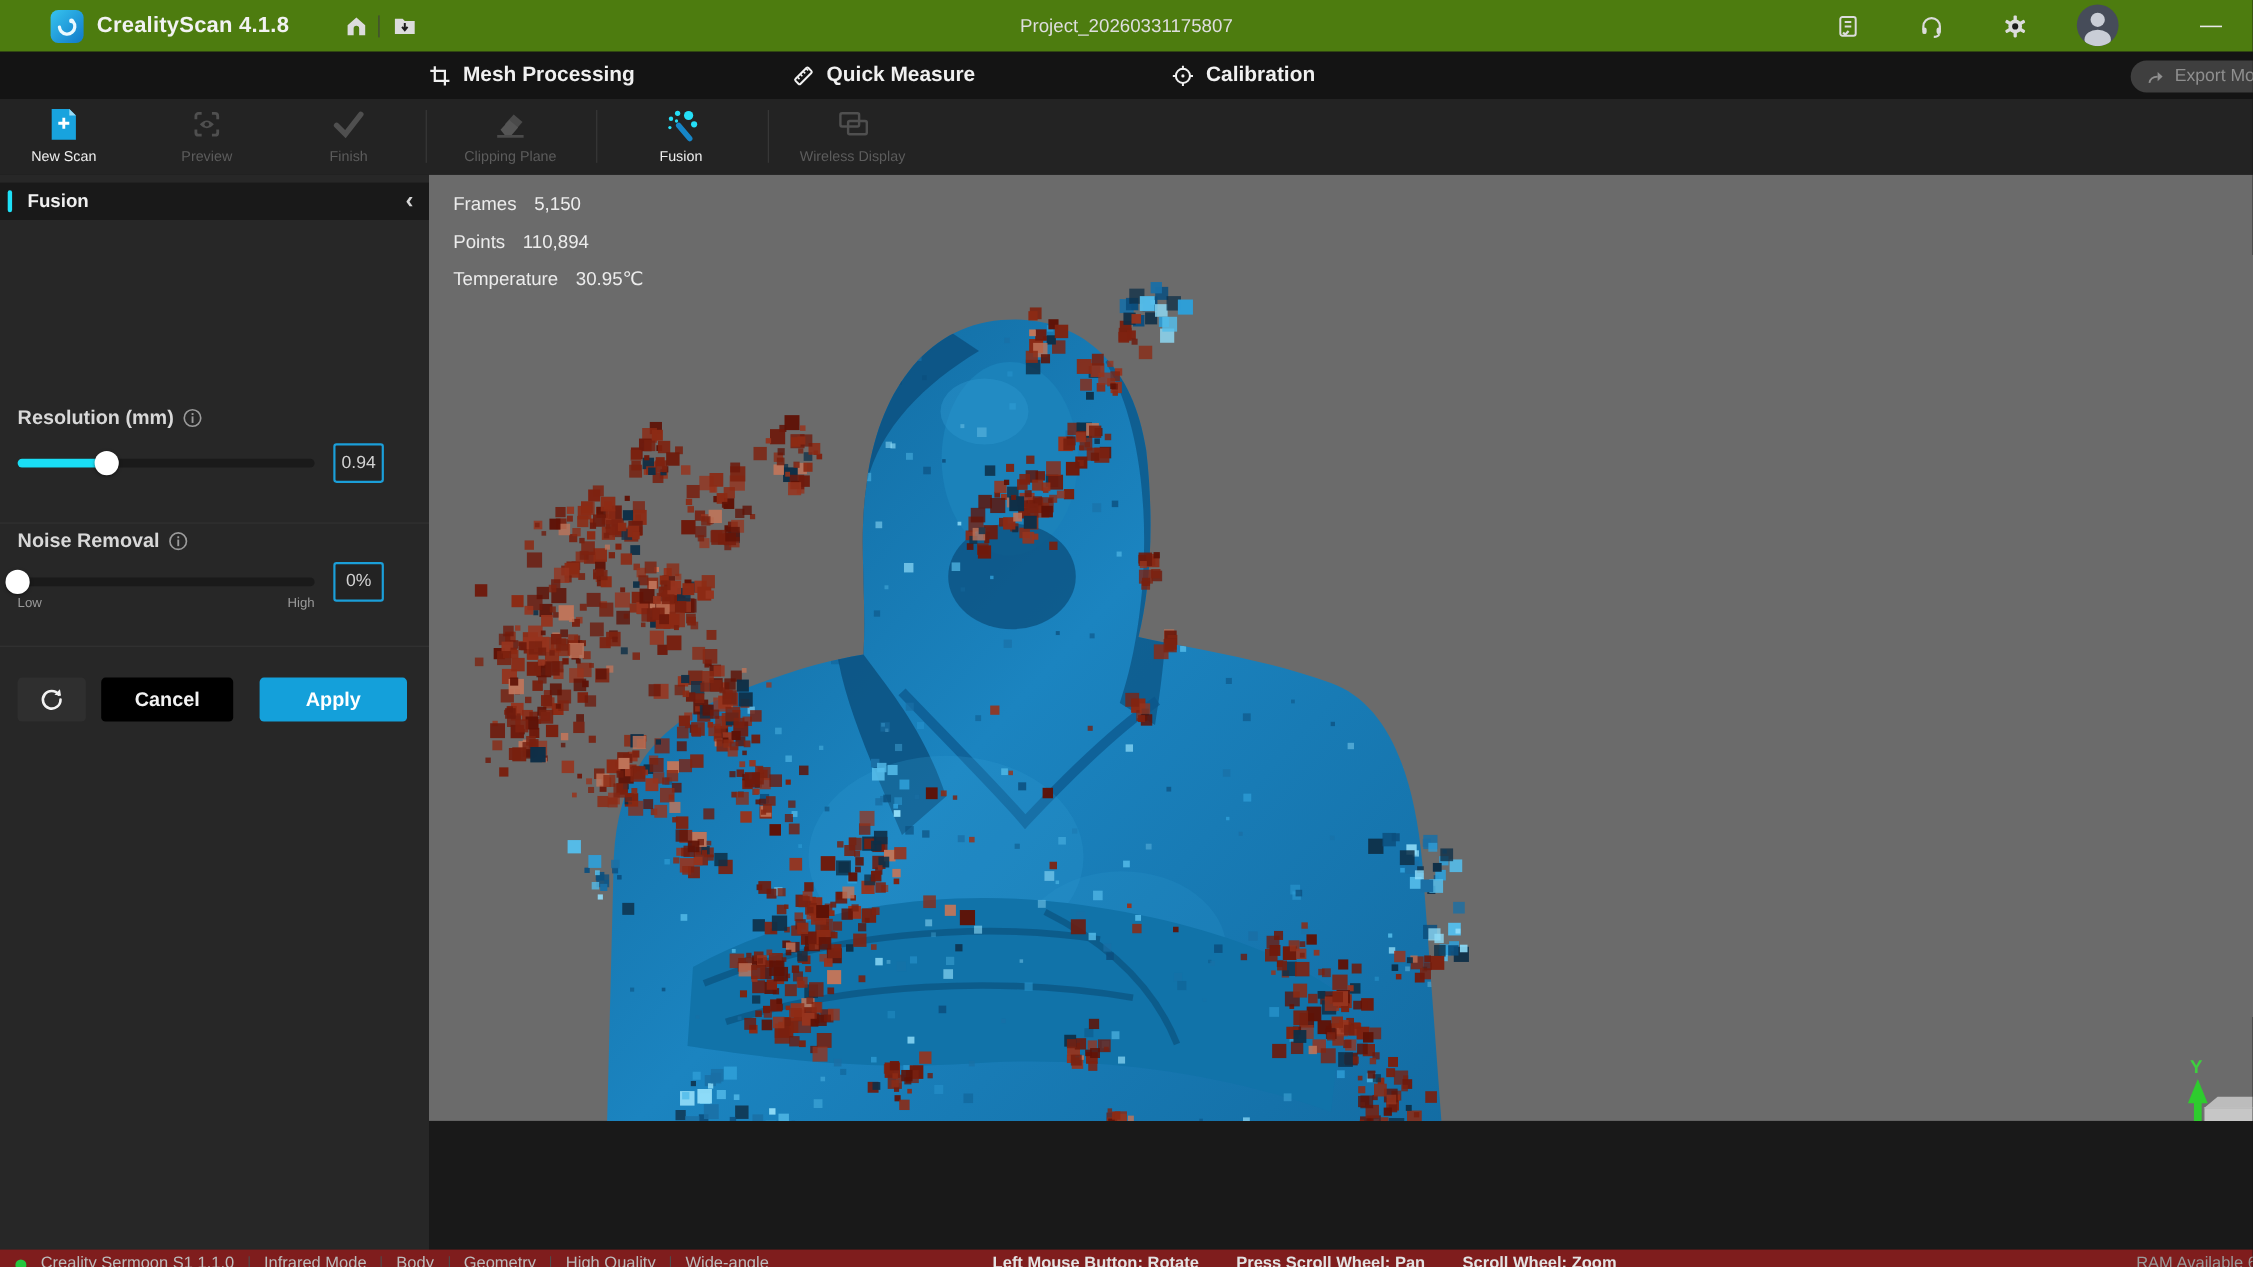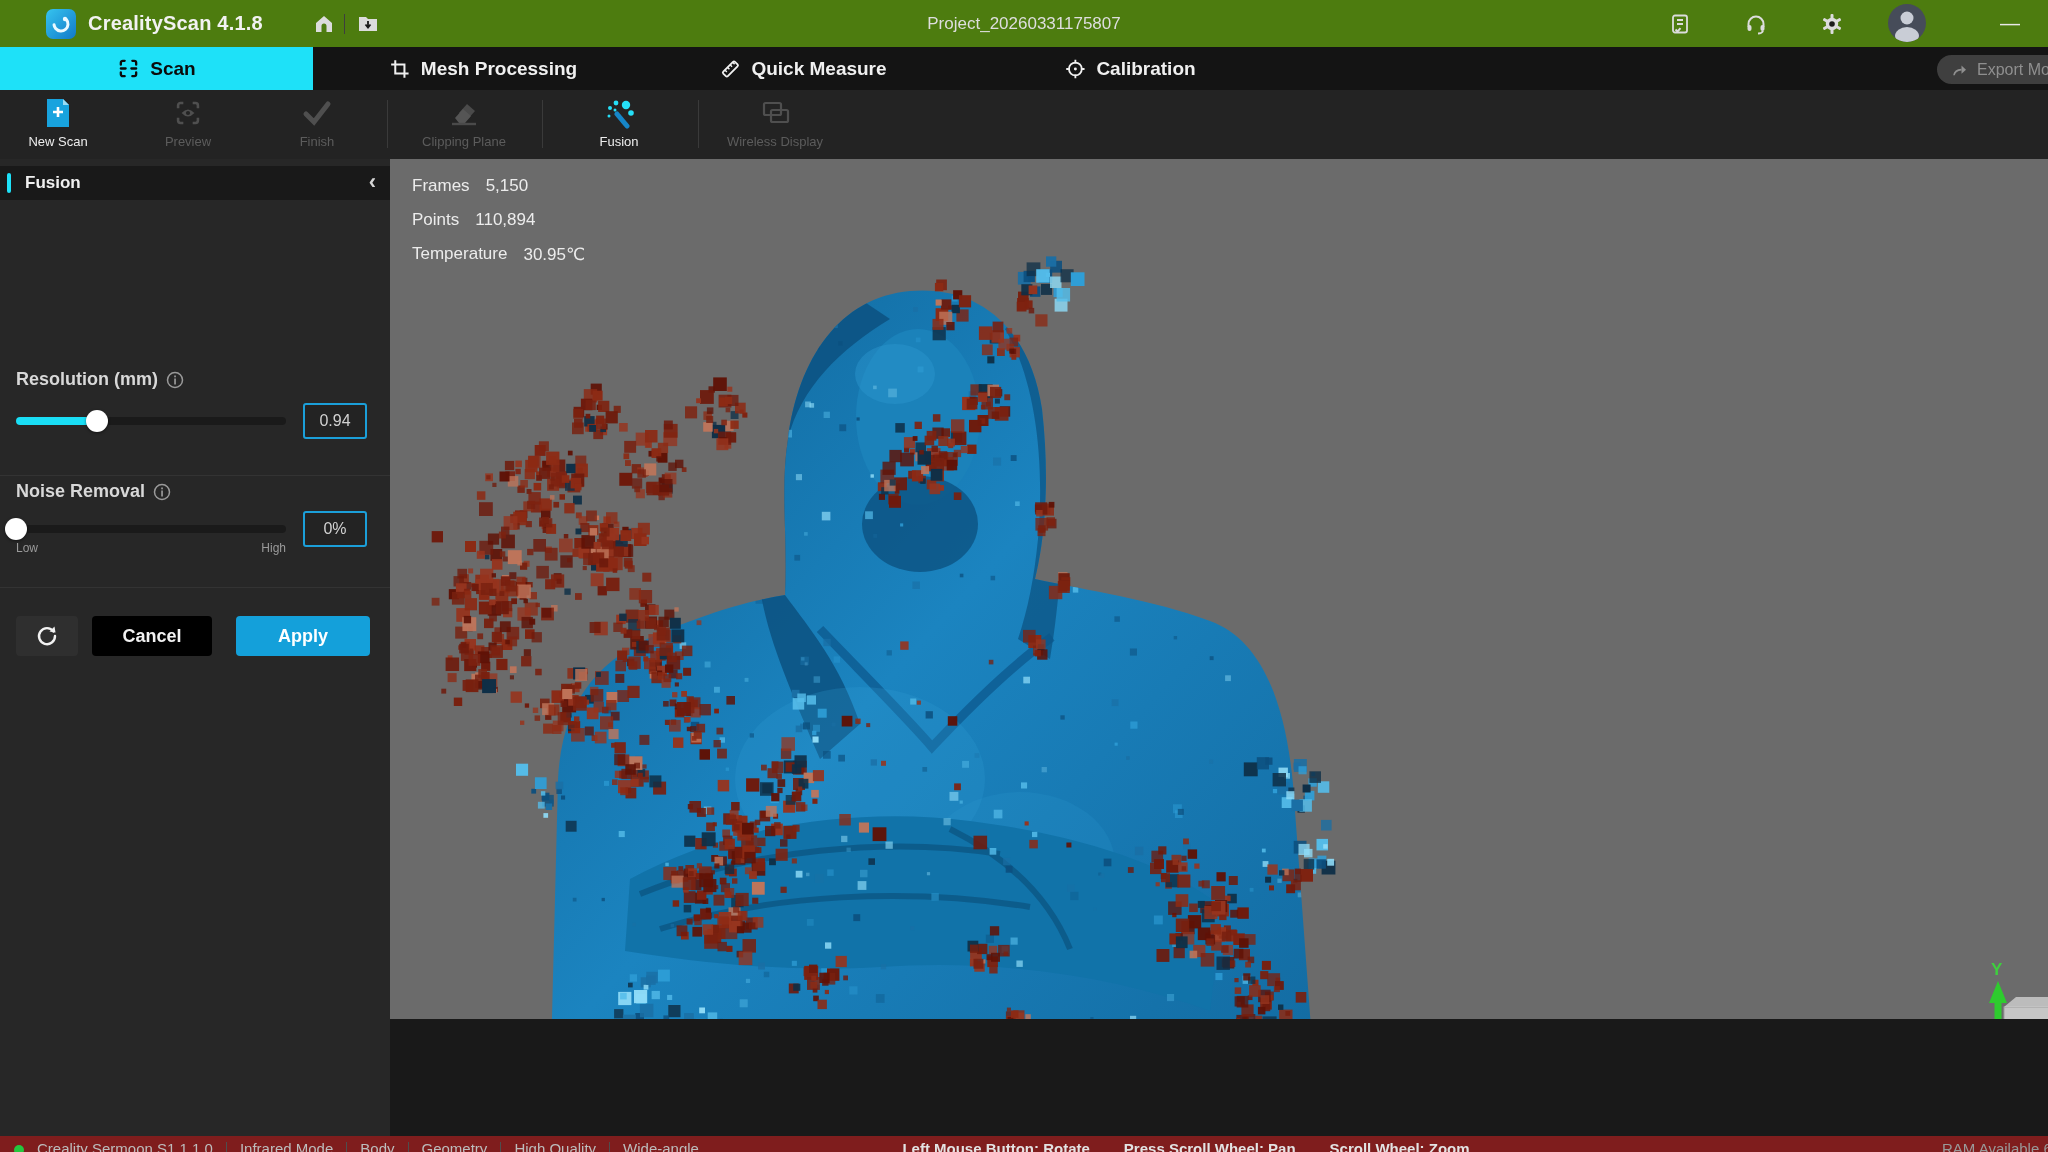--- a/index.html
+++ b/index.html
@@ -46,21 +46,21 @@
   #panel-accent { position:absolute; left:7px; top:7px; width:4px; height:20px; background:#1ee1f8; border-radius:2px; }
   #panel-title { margin-left:25px; font-size:17px; font-weight:bold; color:#f0f0f0; }
   #panel-collapse { position:absolute; right:14px; top:3px; font-size:22px; font-weight:bold; color:#d6d6d6; }
 
   .sec-label { position:absolute; left:16px; font-size:18px; color:#d8d8d8; font-weight:bold; display:flex; align-items:center; gap:8px; }
   .info-ico { display:inline-flex; }
   .slider { position:absolute; left:16px; width:270px; height:8px; border-radius:4px; background:#1a1a1a; }
   .slider .fill { position:absolute; left:0; top:0; height:8px; border-radius:4px; background:#1adef5; }
   .slider .thumb { position:absolute; top:-7px; width:22px; height:22px; border-radius:50%; background:#fff;
     box-shadow:0 1px 3px rgba(0,0,0,.5); transform:translateX(-11px); }
-  .valbox { position:absolute; left:303px; width:64px; height:36px; border:2px solid #1b9fd9; border-radius:3px;
+  .valbox { position:absolute; left:303px; width:46px; height:36px; border:2px solid #1b9fd9; border-radius:3px;
     background:#232323; color:#d2d2d2; font-size:16px; display:flex; align-items:center; justify-content:center; }
   .sb-divider { position:absolute; left:0; width:390px; height:1px; background:#333; }
   #lowhigh { position:absolute; left:16px; top:382px; width:270px; display:flex; justify-content:space-between;
     font-size:12px; color:#9a9a9a; }
   .btn { position:absolute; top:457px; height:40px; border-radius:4px; display:flex; align-items:center; justify-content:center;
     font-size:18px; font-weight:bold; color:#f2f2f2; }
   #btn-reset { left:16px; width:62px; background:#2f2f2f; }
   #btn-cancel { left:92px; width:120px; background:#000000; }
   #btn-apply { left:236px; width:134px; background:#14a0da; color:#fff; }
 
@@ -132,26 +132,20 @@
     <div id="avatar">
       <svg width="38" height="38" viewBox="0 0 38 38">
           <circle cx="19" cy="14" r="6.5" fill="#c9cdd6"></circle>
           <ellipse cx="19" cy="32" rx="12" ry="9" fill="#c9cdd6"></ellipse>
         </svg>
     </div>
     <div id="minimize">—</div>
   </div>
 
   <div id="tabbar">
-    <div id="tab-scan" class="tab">
-      <svg width="23" height="23" viewBox="0 0 24 24" fill="none" stroke="#0b0b0b" stroke-width="2.4" stroke-linecap="round">
-          <path d="M8 4 H6 a2 2 0 0 0 -2 2 v2 M16 4 h2 a2 2 0 0 1 2 2 v2 M20 16 v2 a2 2 0 0 1 -2 2 h-2 M8 20 H6 a2 2 0 0 1 -2 -2 v-2 M4 12 h5 M15 12 h5"></path>
-        </svg>
-      <span>Scan</span>
-    </div>
     <div id="tab-mesh" class="tab">
       <svg width="22" height="22" viewBox="0 0 24 24" fill="none" stroke="#f0f0f0" stroke-width="2.2">
           <path d="M7 2.5 V17 H21.5"></path>
           <path d="M2.5 7 H17 V21.5"></path>
         </svg>
       <span>Mesh Processing</span>
     </div>
     <div id="tab-measure" class="tab">
       <svg width="22" height="22" viewBox="0 0 24 24">
           <g transform="rotate(-45 12 12)">

